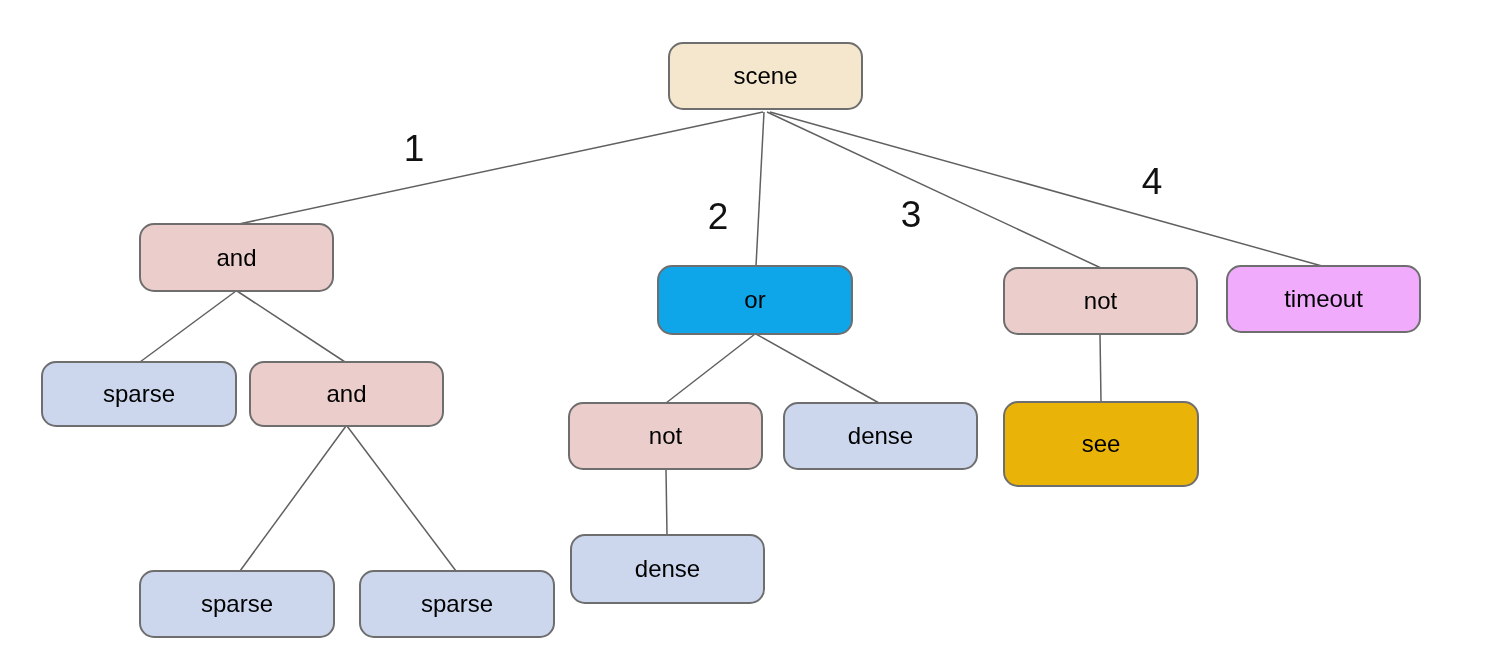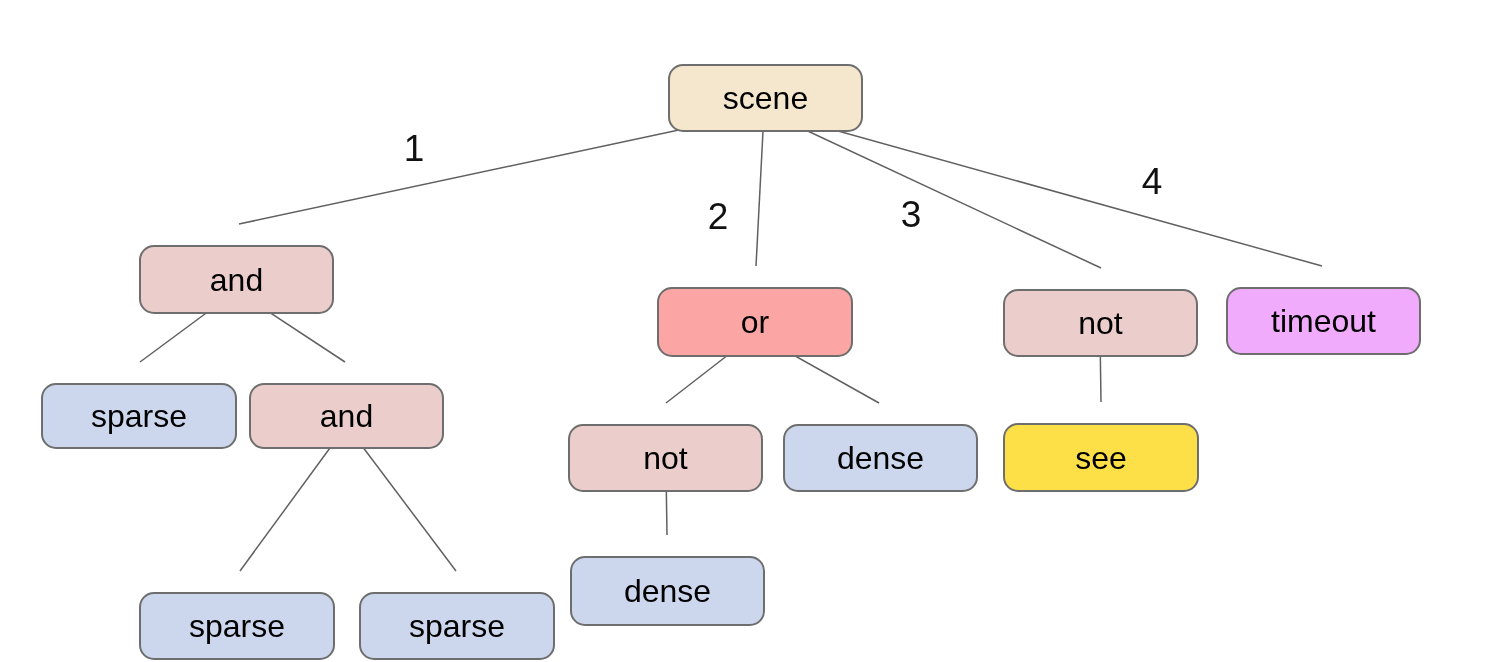--- a/index.html
+++ b/index.html
@@ -22,24 +22,23 @@
     height: 662px;
   }
   .node {
     position: absolute;
     box-sizing: border-box;
     border: 2px solid #6e6e6e;
     border-radius: 15px;
     display: flex;
     align-items: center;
     justify-content: center;
-    font-size: 32px;
+    font-size: 24px;
     line-height: 1;
     color: #000000;
-    margin-top: 22px;
   }
   .edge-label {
     position: absolute;
     transform: translate(-50%, -50%);
     font-size: 37px;
     color: #111111;
     line-height: 1;
     white-space: nowrap;
   }
 </style>
@@ -67,35 +66,35 @@
 
   <div class="edge-label" style="left:414px; top:148px;">1</div>
   <div class="edge-label" style="left:718px; top:216px;">2</div>
   <div class="edge-label" style="left:911px; top:214px;">3</div>
   <div class="edge-label" style="left:1152px; top:181px;">4</div>
 
   <div class="node" style="left: 668px; top: 42px; width: 195px; height: 68px; background: rgb(245, 231, 205); border-color: rgb(110, 110, 110); color: rgb(0, 0, 0);">scene</div>
 
   <div class="node" style="left: 139px; top: 223px; width: 195px; height: 69px; background: rgb(235, 206, 203); border-color: rgb(110, 110, 110); color: rgb(0, 0, 0);">and</div>
 
-  <div class="node" style="left: 657px; top: 265px; width: 196px; height: 70px; background: #fca5a5; border-color: rgb(110, 110, 110); color: rgb(0, 0, 0);">or</div>
+  <div class="node" style="left: 657px; top: 265px; width: 196px; height: 70px; background: #0ea5e9; border-color: rgb(110, 110, 110); color: rgb(0, 0, 0);">or</div>
 
   <div class="node" style="left: 1003px; top: 267px; width: 195px; height: 68px; background: rgb(235, 206, 203); border-color: rgb(110, 110, 110); color: rgb(0, 0, 0);">not</div>
 
   <div class="node" style="left: 1226px; top: 265px; width: 195px; height: 68px; background: #f0abfc; border-color: rgb(110, 110, 110); color: rgb(0, 0, 0);">timeout</div>
 
   <div class="node" style="left: 41px; top: 361px; width: 196px; height: 66px; background: rgb(204, 215, 238); border-color: rgb(110, 110, 110); color: rgb(0, 0, 0);">sparse</div>
 
   <div class="node" style="left: 249px; top: 361px; width: 195px; height: 66px; background: rgb(235, 206, 203); border-color: rgb(110, 110, 110); color: rgb(0, 0, 0);">and</div>
 
   <div class="node" style="left: 568px; top: 402px; width: 195px; height: 68px; background: rgb(235, 206, 203); border-color: rgb(110, 110, 110); color: rgb(0, 0, 0);">not</div>
 
   <div class="node" style="left: 783px; top: 402px; width: 195px; height: 68px; background: rgb(204, 215, 238); border-color: rgb(110, 110, 110); color: rgb(0, 0, 0);">dense</div>
 
-  <div class="node" style="left: 1003px; top: 401px; width: 196px; height: 69px; background: #fde047; border-color: rgb(110, 110, 110); color: rgb(0, 0, 0);">see</div>
+  <div class="node" style="left: 1003px; top: 401px; width: 196px; height: 86px; background: #eab308; border-color: rgb(110, 110, 110); color: rgb(0, 0, 0);">see</div>
 
   <div class="node" style="left: 139px; top: 570px; width: 196px; height: 68px; background: rgb(204, 215, 238); border-color: rgb(110, 110, 110); color: rgb(0, 0, 0);">sparse</div>
 
   <div class="node" style="left: 359px; top: 570px; width: 196px; height: 68px; background: rgb(204, 215, 238); border-color: rgb(110, 110, 110); color: rgb(0, 0, 0);">sparse</div>
 
   <div class="node" style="left: 570px; top: 534px; width: 195px; height: 70px; background: rgb(204, 215, 238); border-color: rgb(110, 110, 110); color: rgb(0, 0, 0);">dense</div>
 
 </div>
 
 </body></html>

